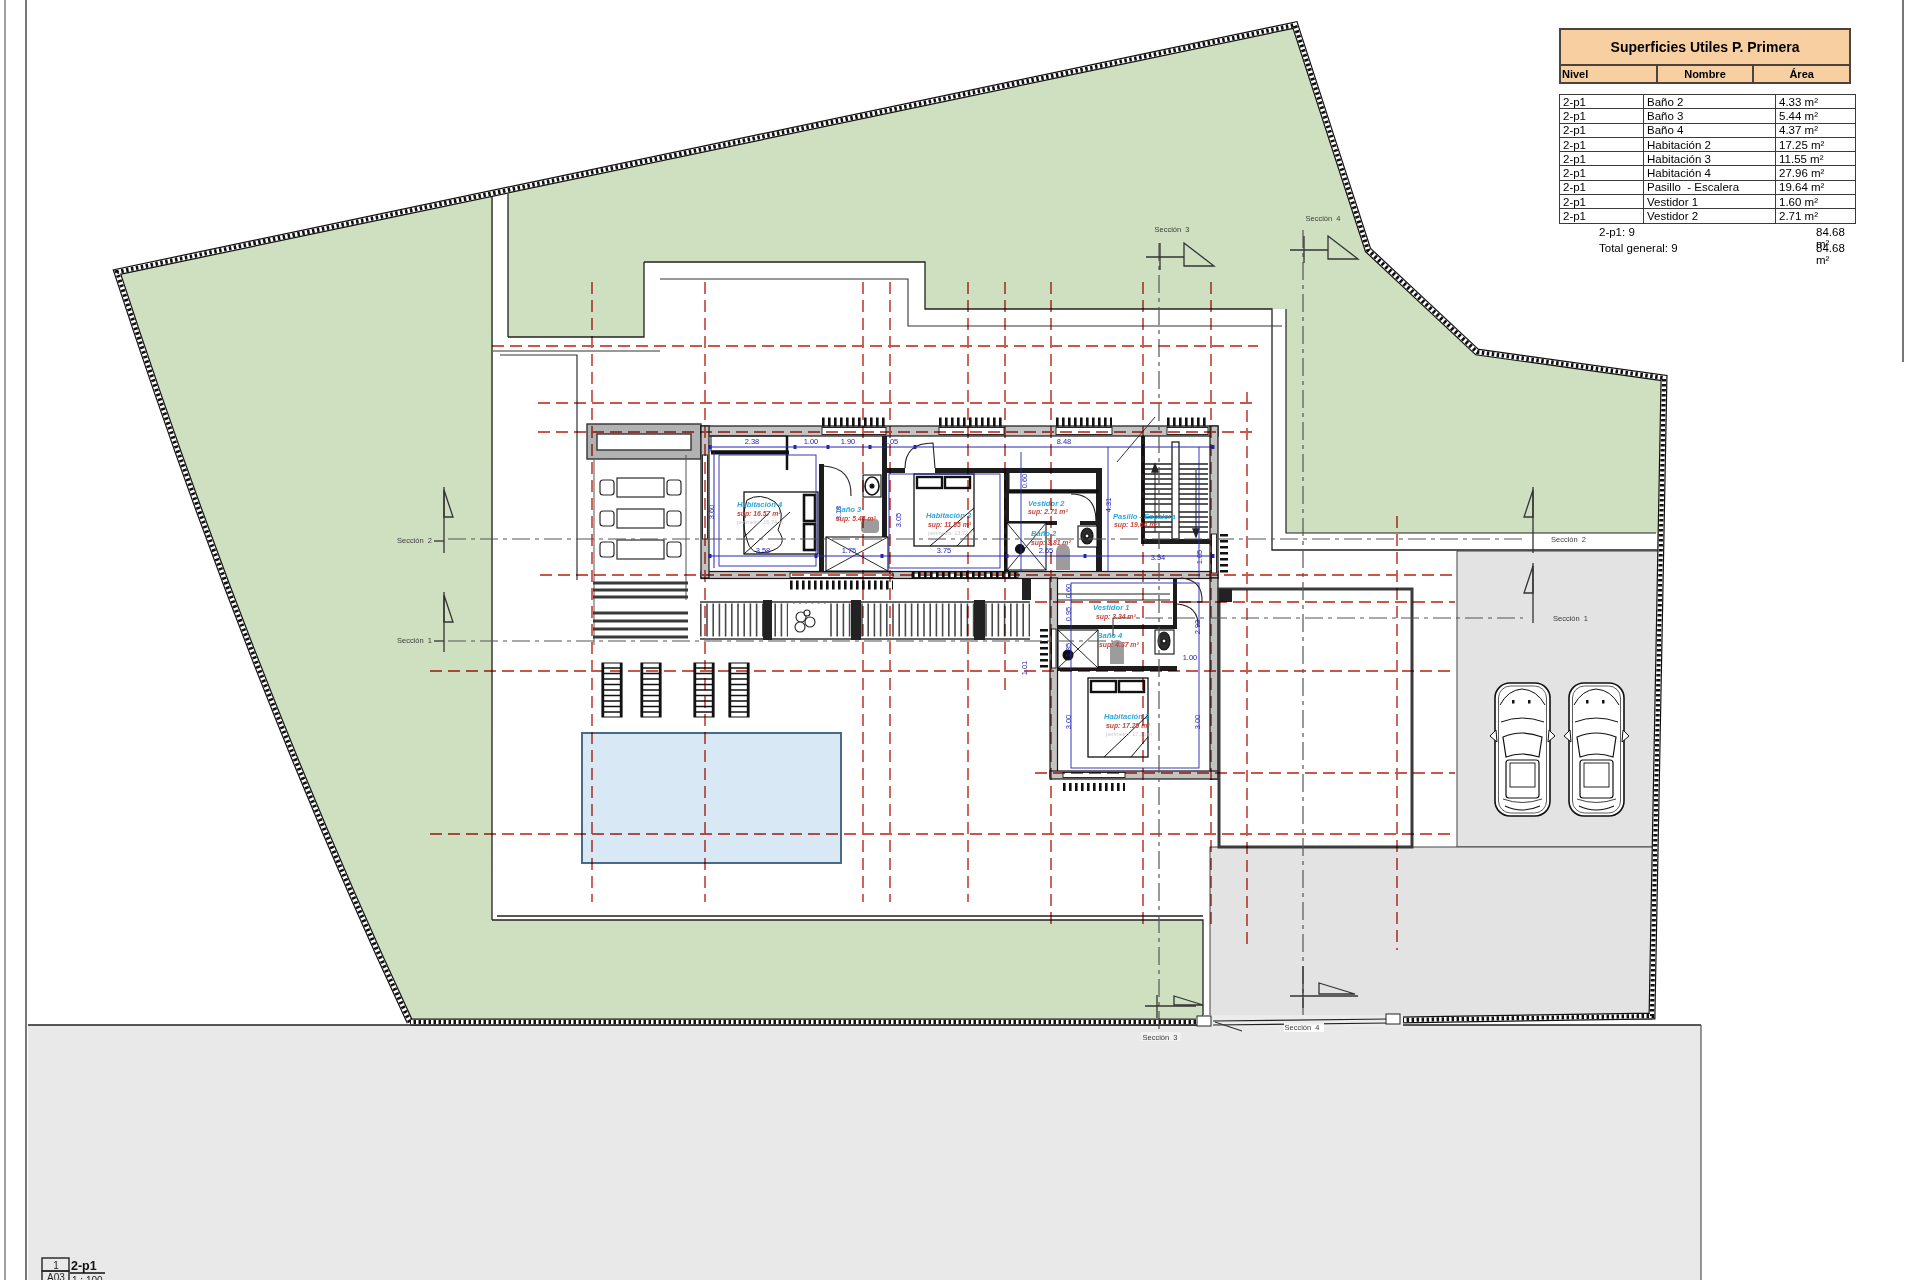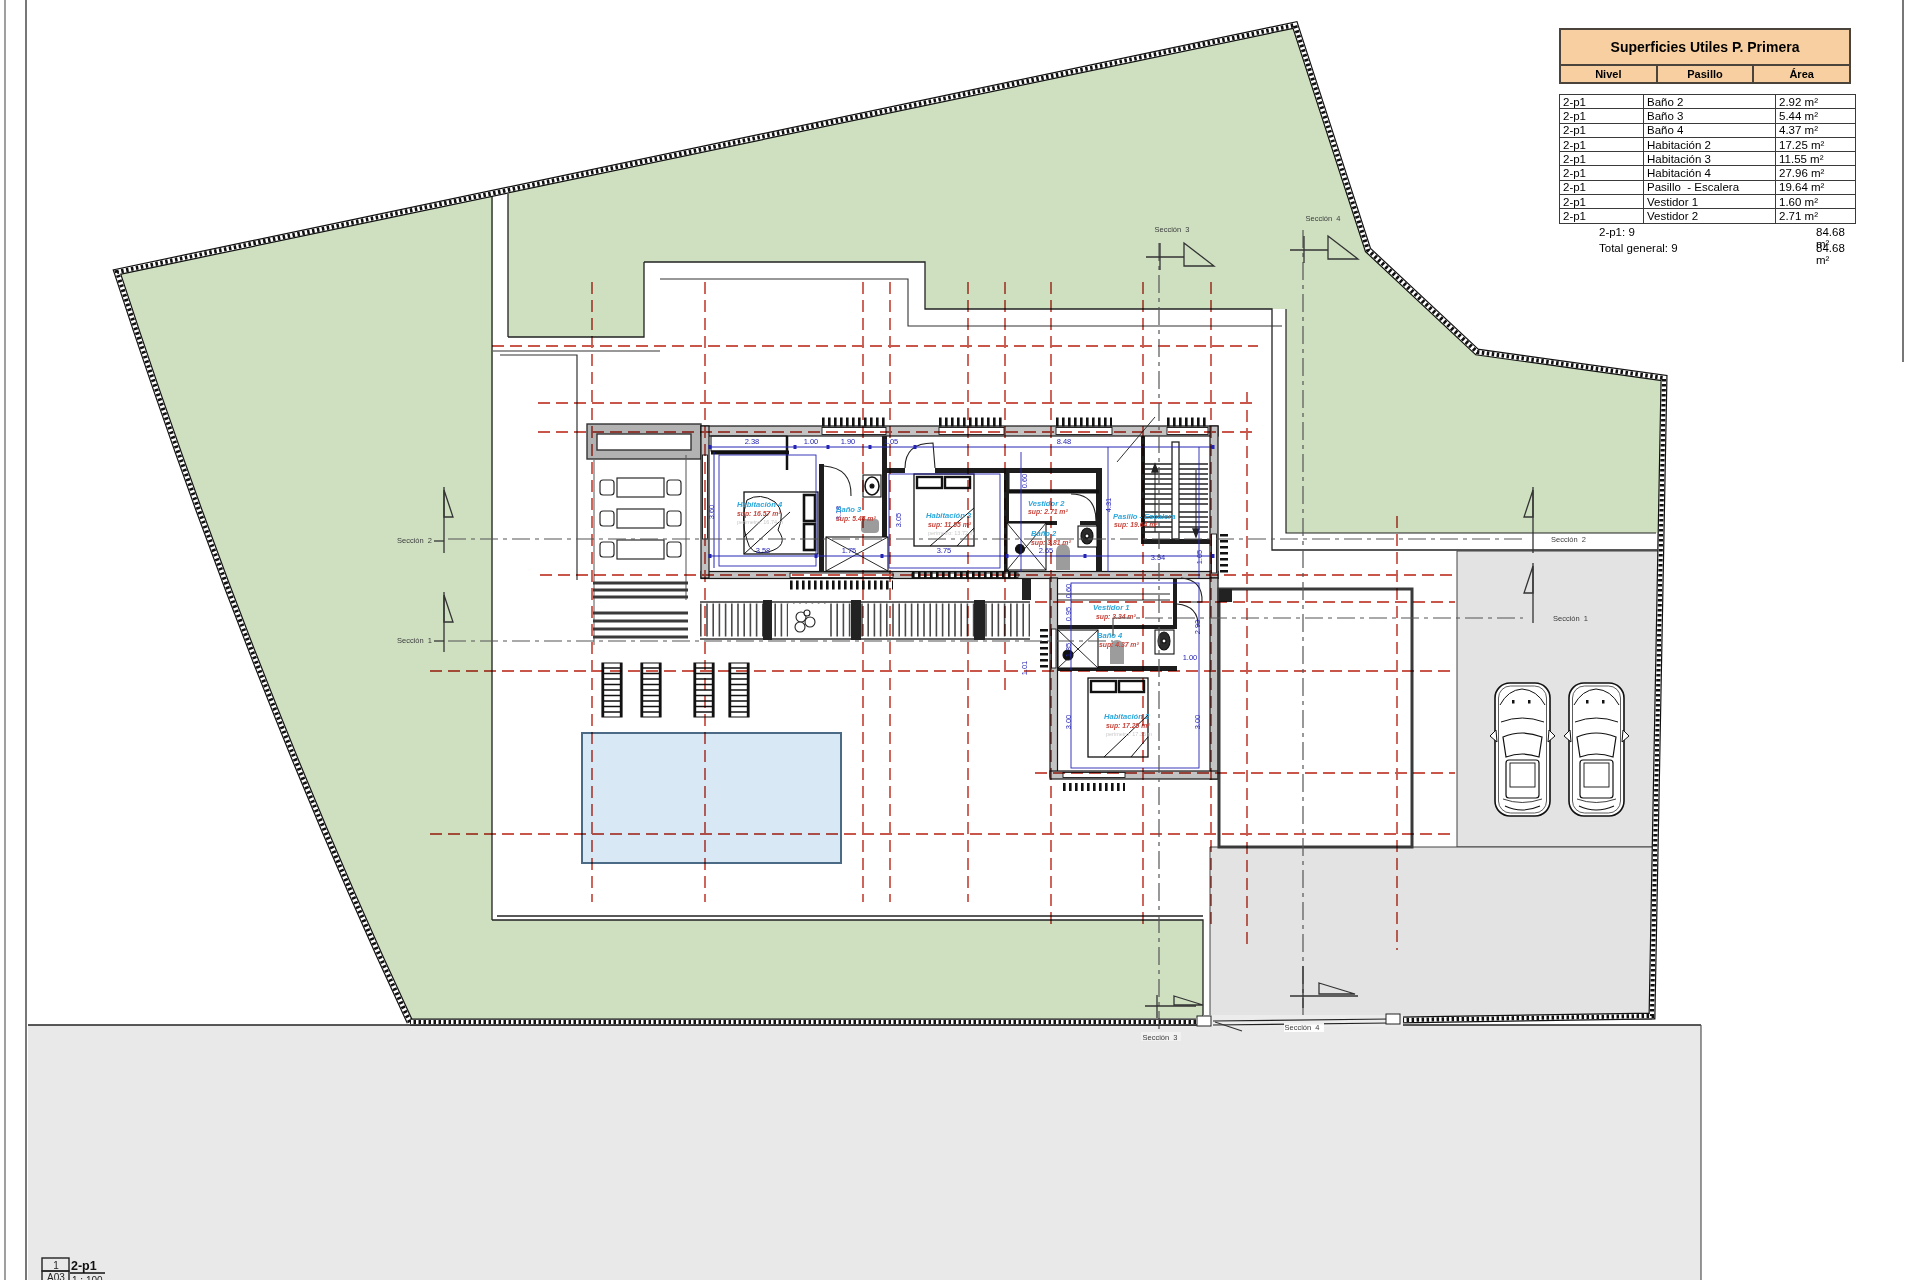--- a/index.html
+++ b/index.html
@@ -502,33 +502,33 @@
 </g>
 </svg>
 
 <div class="tblwrap">
 <table style="border:2px solid #4a443c;">
 <tbody>
           <tr>
             <td colspan="3" style="background:#f8cfa0;height:32px;text-align:center;font-size:14px;font-weight:bold;">Superficies Utiles P. Primera</td>
           </tr>
 <tr>
-<td style="background:#f8cfa0;border:2px solid #4a443c;height:14px;width:80px;text-align:center;font-size:11px;font-weight:bold;">Nivel</td>
-<td style="background:#f8cfa0;border:2px solid #4a443c;width:128px;text-align:center;font-size:11px;font-weight:bold;">Pasillo</td>
+<td style="background:#f8cfa0;border:2px solid #4a443c;height:14px;width:80px;text-align:left;font-size:11px;font-weight:bold;">Nivel</td>
+<td style="background:#f8cfa0;border:2px solid #4a443c;width:128px;text-align:center;font-size:11px;font-weight:bold;">Nombre</td>
 <td style="background:#f8cfa0;border:2px solid #4a443c;text-align:center;font-size:11px;font-weight:bold;">Área</td>
 </tr>
 </tbody>
       </table>
 <div style="height:10px;"></div>
 <table id="datat" style="border:1.5px solid #3a3a3a;">
 <tbody>
           <tr>
             <td class="c1">2-p1</td>
             <td class="c2">Baño 2</td>
-            <td class="c3">2.92 m²</td>
+            <td class="c3">4.33 m²</td>
           </tr>
 <tr>
             <td class="c1">2-p1</td>
             <td class="c2">Baño 3</td>
             <td class="c3">5.44 m²</td>
           </tr>
 <tr>
             <td class="c1">2-p1</td>
             <td class="c2">Baño 4</td>
             <td class="c3">4.37 m²</td>

